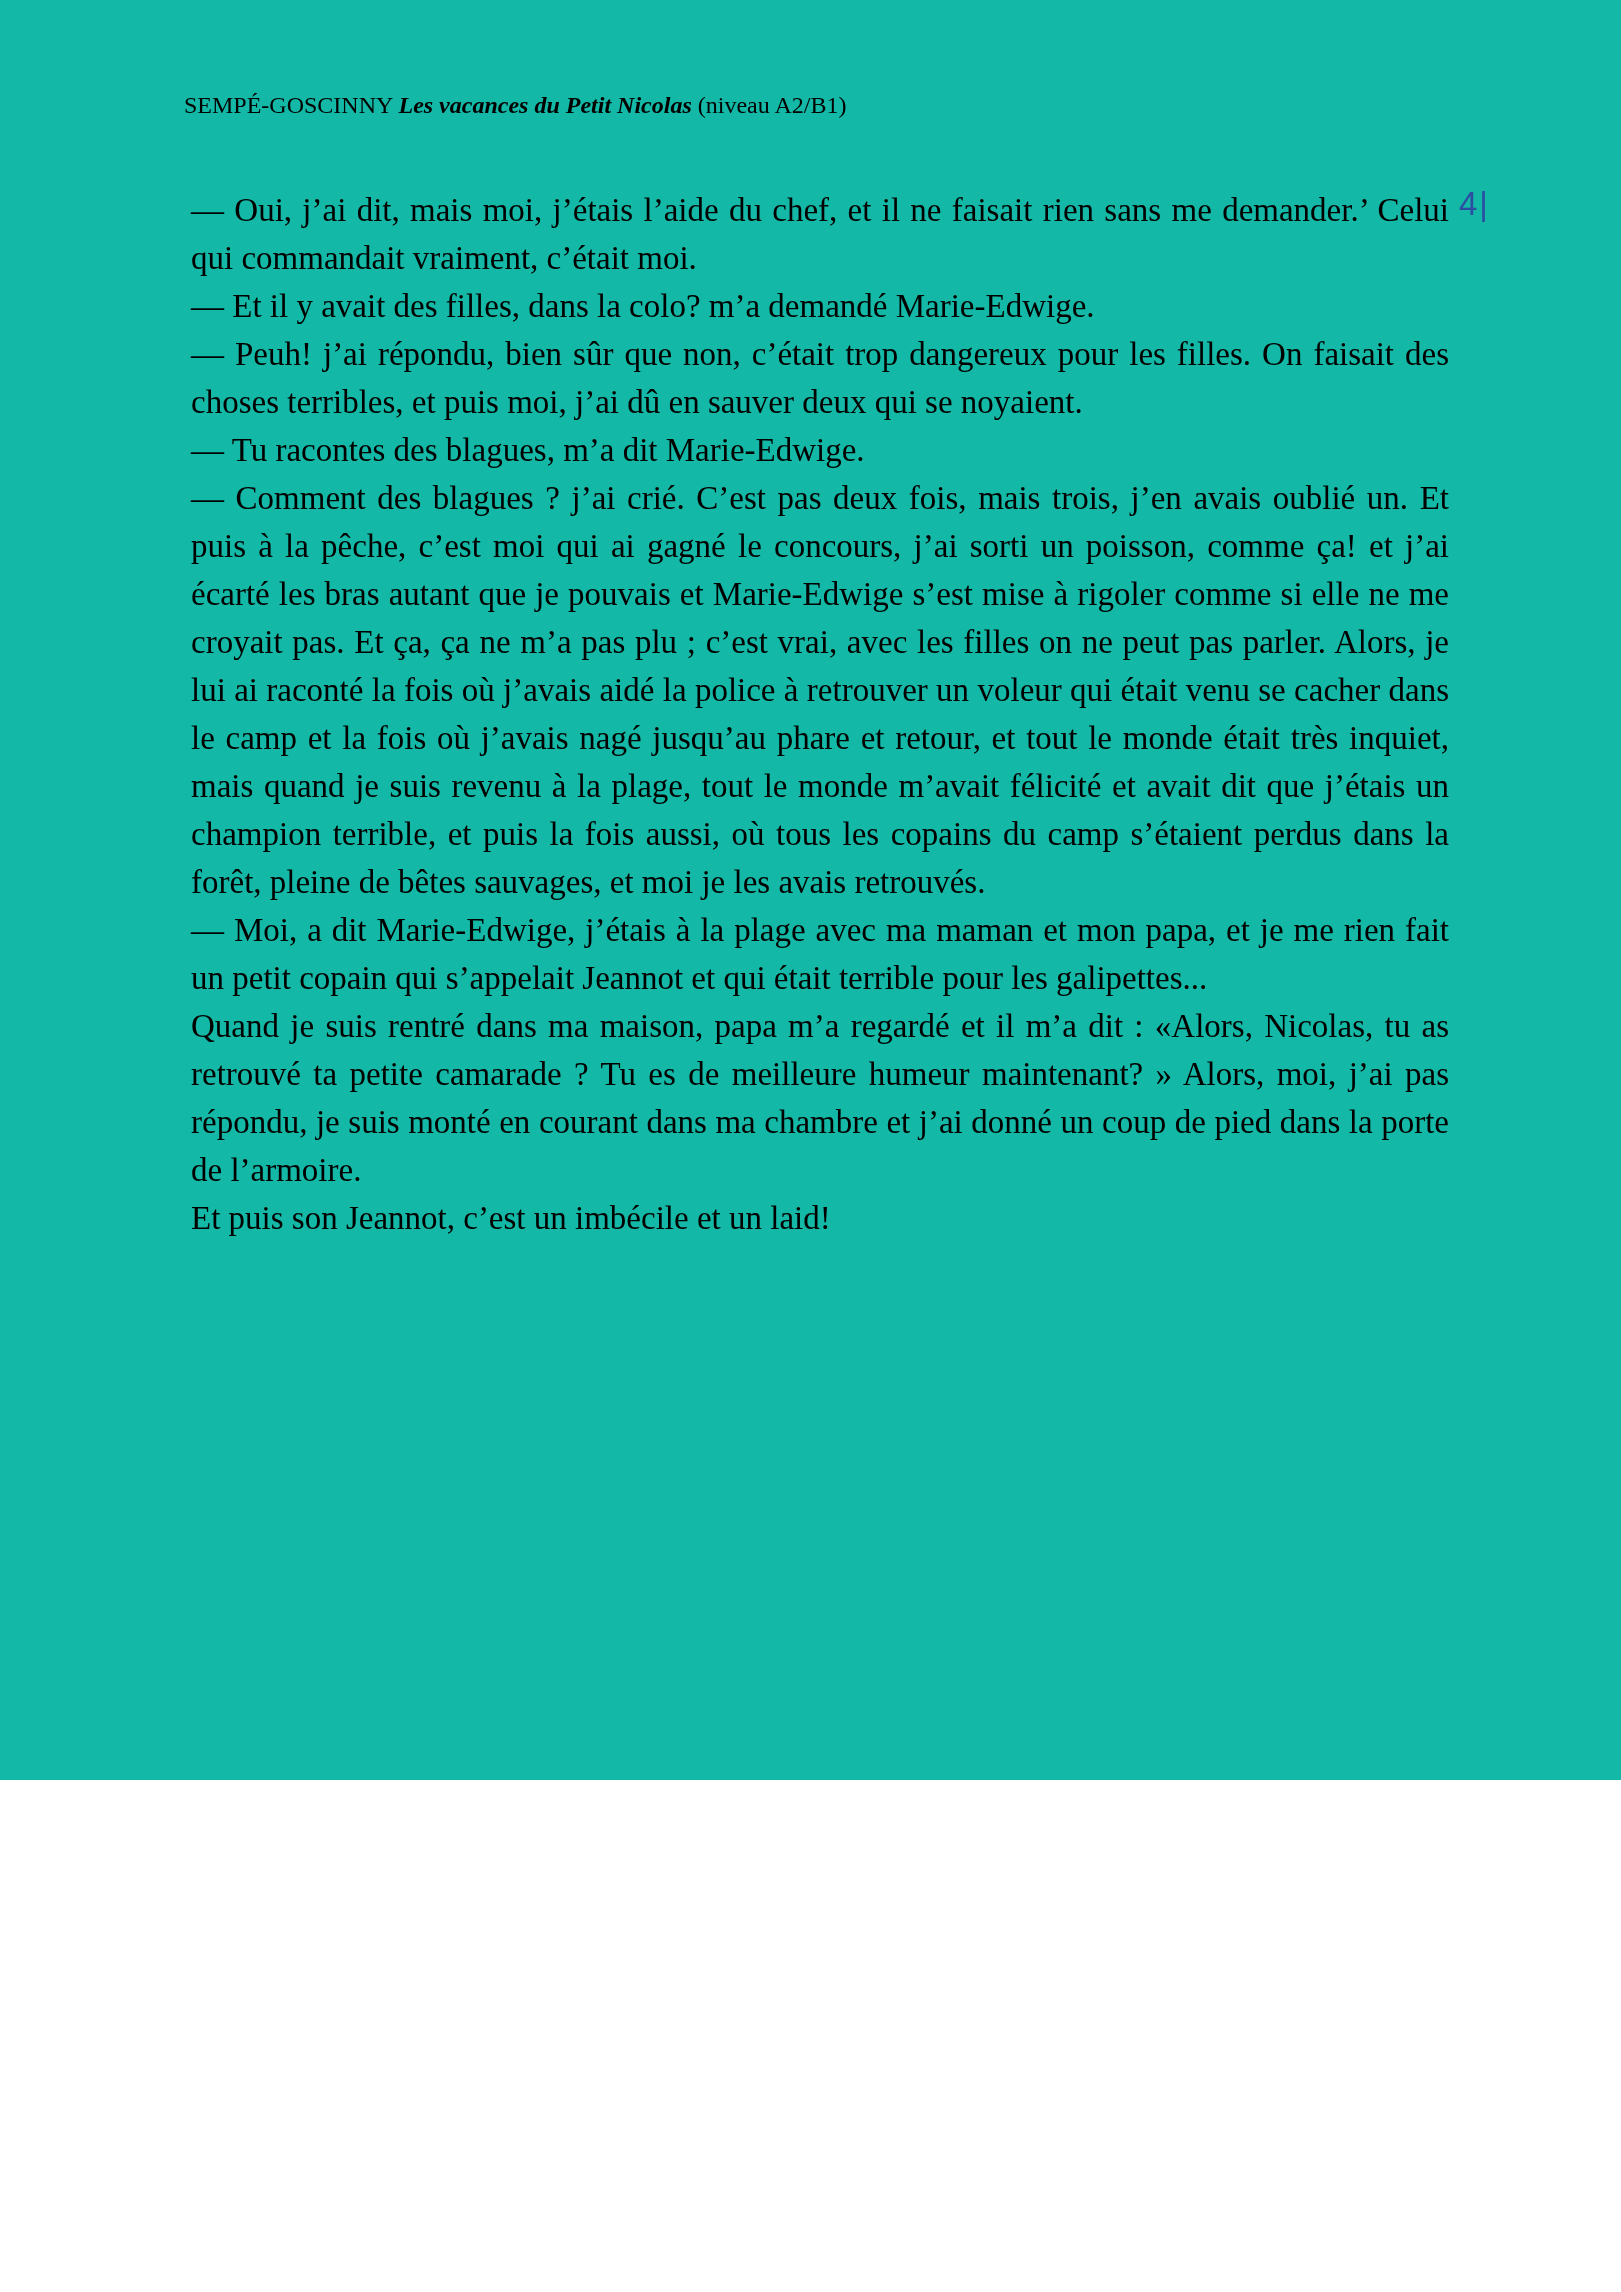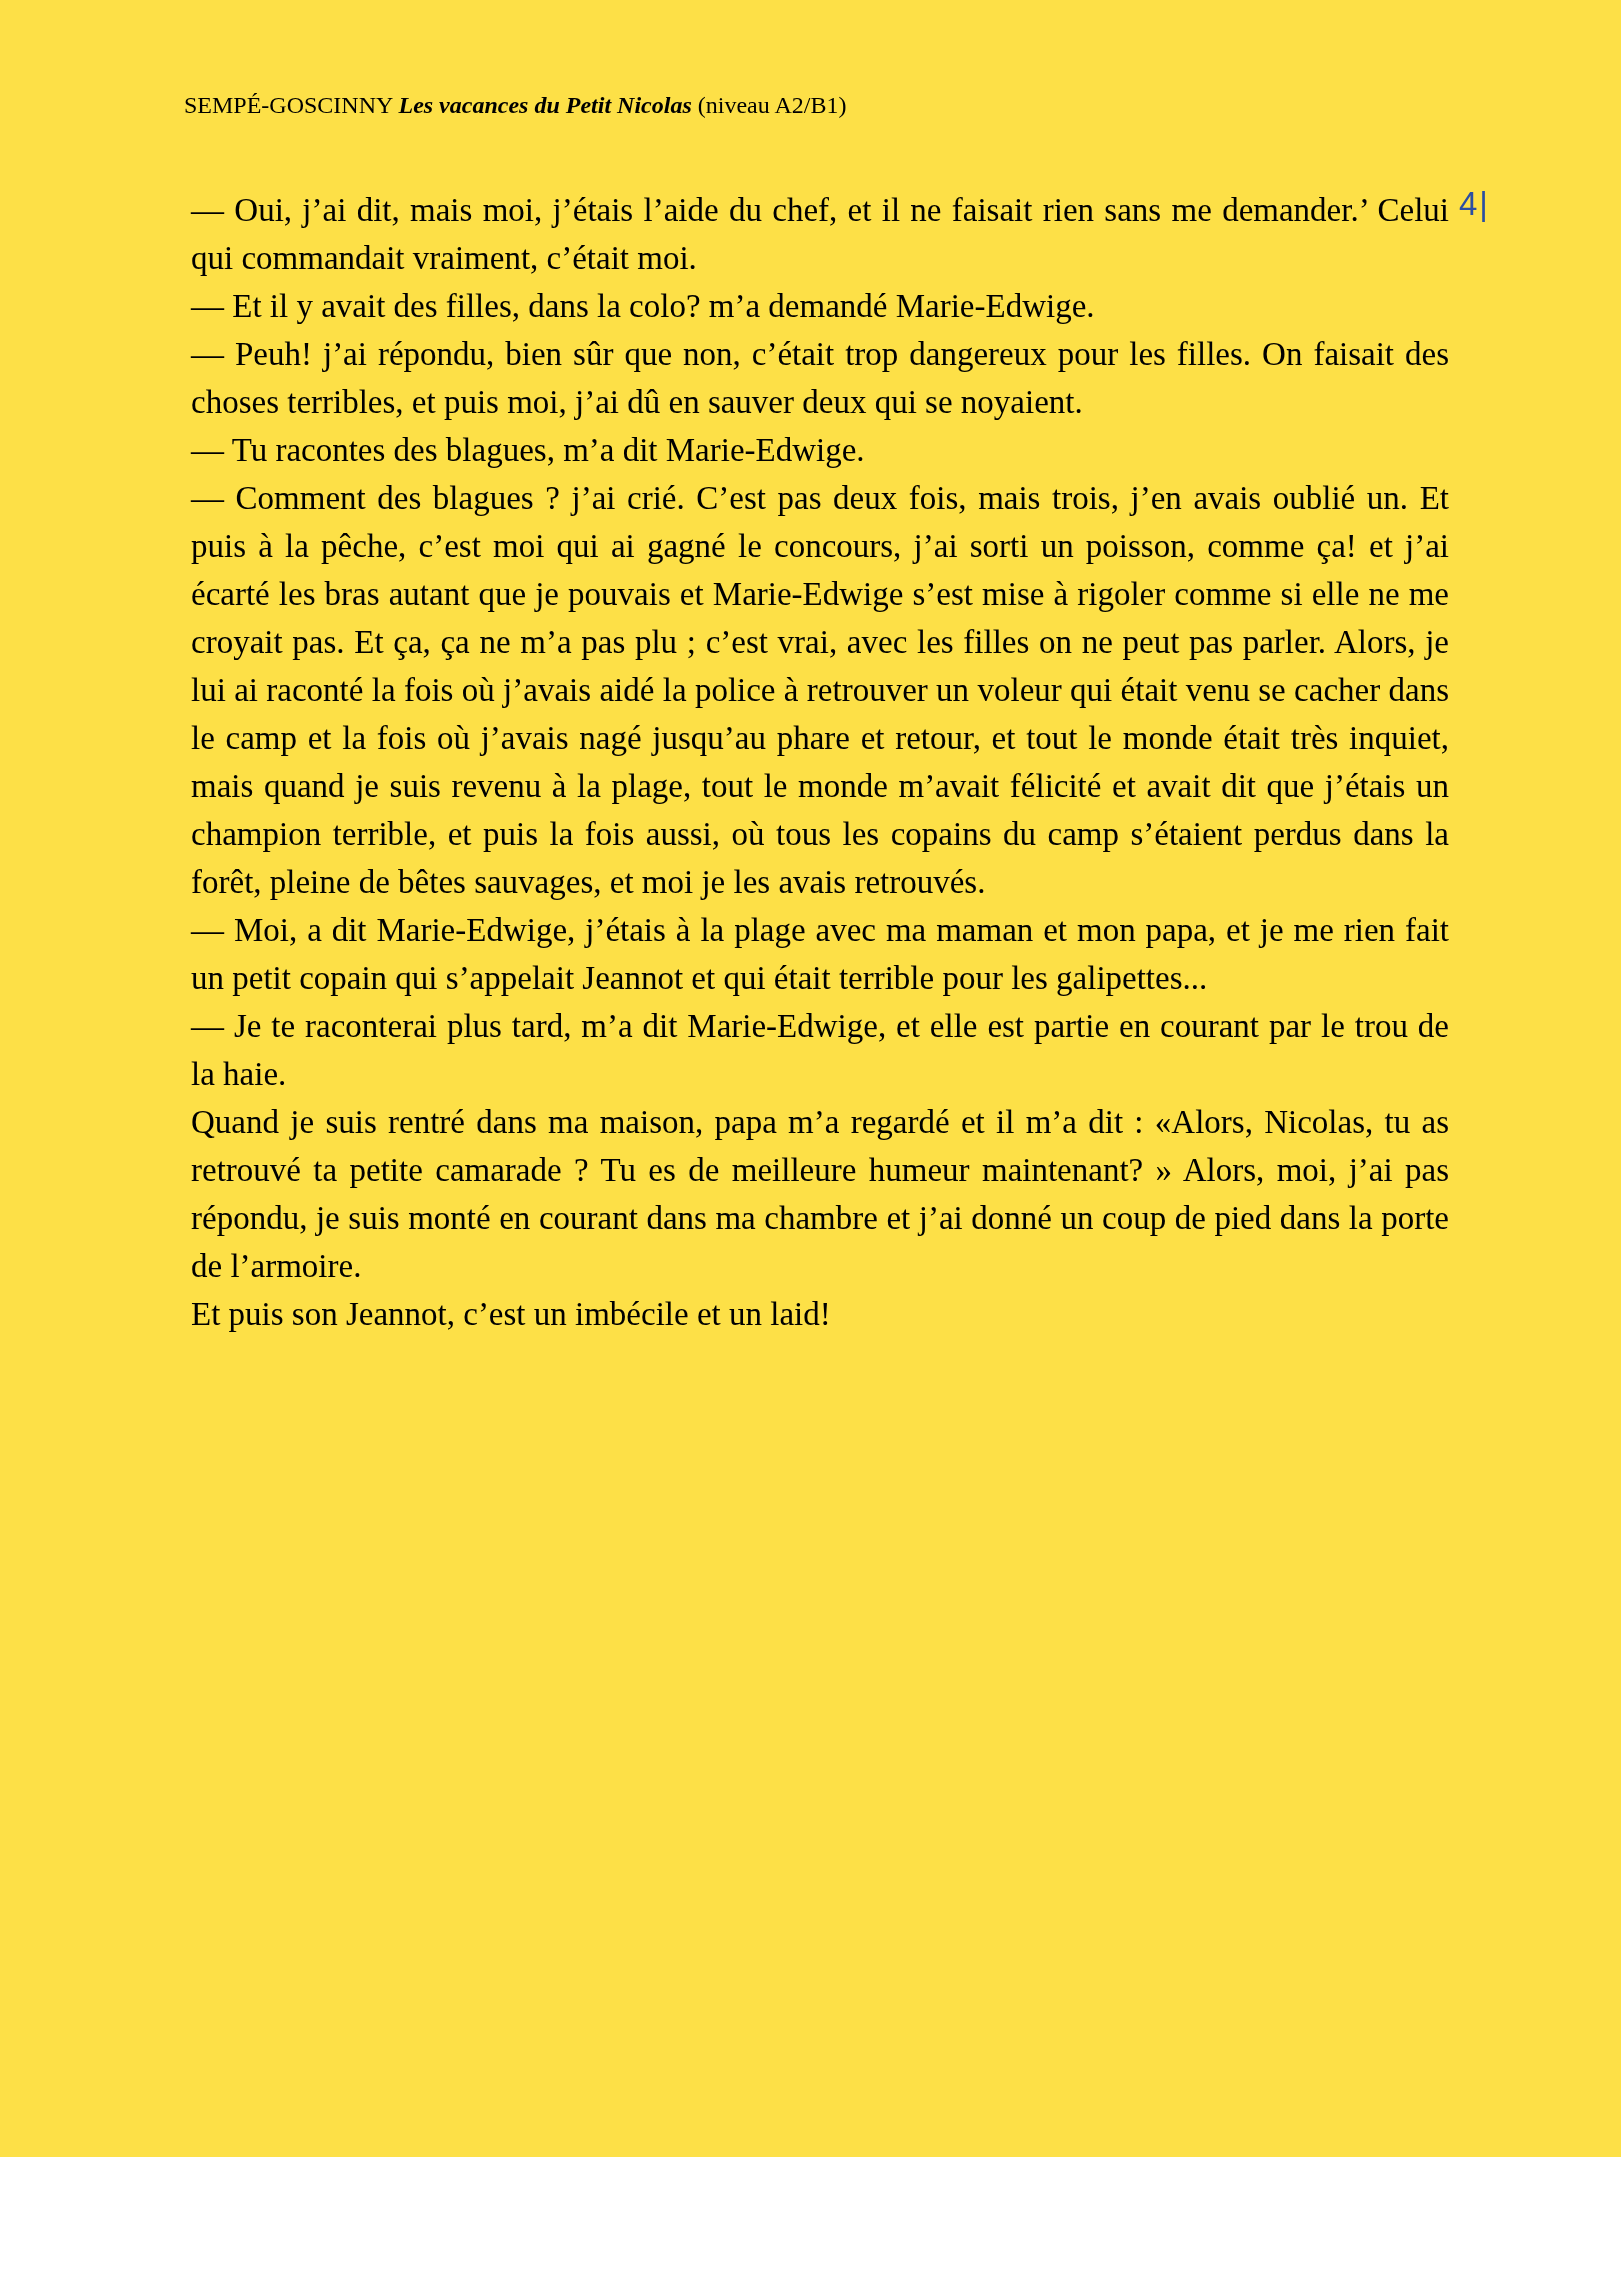--- a/index.html
+++ b/index.html
@@ -13,22 +13,22 @@
     font-family: "Liberation Serif", serif;
     color: #000000;
     position: relative;
     overflow: hidden;
   }
   .page {
     position: absolute;
     left: 0;
     top: 0;
     width: 1621px;
-    height: 2157px;
-    background: #fde047;
+    height: 1780px;
+    background: #14b8a6;
   }
   .header {
     position: absolute;
     left: 184px;
     top: 90px;
     width: 1264px;
     font-size: 24px;
     line-height: 1.25;
     white-space: nowrap;
   }
@@ -80,19 +80,18 @@
 
   <div class="page-number">4|</div>
 
   <div class="body-text">
     <p class="para">— Oui, j’ai dit, mais moi, j’étais l’aide du chef, et il ne faisait rien sans me demander.’ Celui qui commandait vraiment, c’était moi.</p>
     <p class="para">— Et il y avait des filles, dans la colo? m’a demandé Marie-Edwige.</p>
     <p class="para">— Peuh! j’ai répondu, bien sûr que non, c’était trop dangereux pour les filles. On faisait des choses terribles, et puis moi, j’ai dû en sauver deux qui se noyaient.</p>
     <p class="para">— Tu racontes des blagues, m’a dit Marie-Edwige.</p>
     <p class="para">— Comment des blagues ? j’ai crié. C’est pas deux fois, mais trois, j’en avais oublié un. Et puis à la pêche, c’est moi qui ai gagné le concours, j’ai sorti un poisson, comme ça! et j’ai écarté les bras autant que je pouvais et Marie-Edwige s’est mise à rigoler comme si elle ne me croyait pas. Et ça, ça ne m’a pas plu ; c’est vrai, avec les filles on ne peut pas parler. Alors, je lui ai raconté la fois où j’avais aidé la police à retrouver un voleur qui était venu se cacher dans le camp et la fois où j’avais nagé jusqu’au phare et retour, et tout le monde était très inquiet, mais quand je suis revenu à la plage, tout le monde m’avait félicité et avait dit que j’étais un champion terrible, et puis la fois aussi, où tous les copains du camp s’étaient perdus dans la forêt, pleine de bêtes sauvages, et moi je les avais retrouvés.</p>
     <p class="para">— Moi, a dit Marie-Edwige, j’étais à la plage avec ma maman et mon papa, et je me rien fait un petit copain qui s’appelait Jeannot et qui était terrible pour les galipettes...</p>
-    <p class="para">— Je te raconterai plus tard, m’a dit Marie-Edwige, et elle est partie en courant par le trou de la haie.</p>
     <p class="para">Quand je suis rentré dans ma maison, papa m’a regardé et il m’a dit : «Alors, Nicolas, tu as retrouvé ta petite camarade ? Tu es de meilleure humeur maintenant? » Alors, moi, j’ai pas répondu, je suis monté en courant dans ma chambre et j’ai donné un coup de pied dans la porte de l’armoire.</p>
     <p class="para">Et puis son Jeannot, c’est un imbécile et un laid!</p>
   </div>
 
 </div>
 
 
 </body></html>

